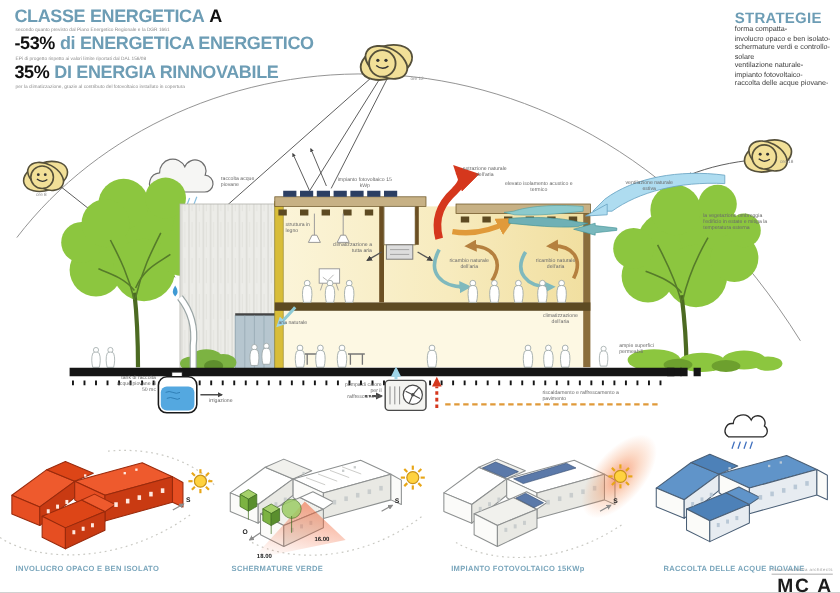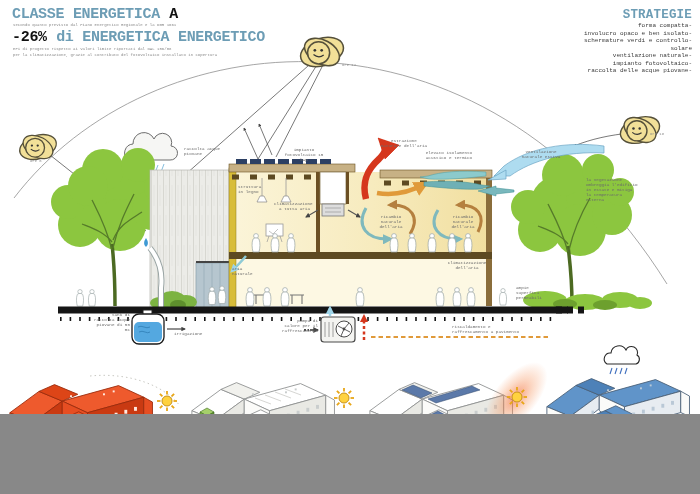--- a/index.html
+++ b/index.html
@@ -1,28 +1,28 @@
 <!DOCTYPE html>
 <html><head>
 <meta charset="utf-8">
 <style>
   html,body{margin:0;padding:0;background:#888;}
-  .page{position:relative;width:700px;height:414px;background:#ffffff;overflow:hidden;
-        font-family:Liberation Mono, monospace;margin:0 auto;}
+  .page{position:relative;width:700px;height:494px;background:#ffffff;overflow:hidden;
+        font-family:Liberation Sans, sans-serif;margin:0 auto;}
   .scene{position:absolute;left:0;top:0;width:700px;height:494px;}
 
   
   .header{position:absolute;left:12px;top:6px;z-index:5;line-height:1.02;}
   .h-row{white-space:nowrap;font-weight:bold;letter-spacing:-0.3px;}
   .h-blue{color:#6d9db5;font-size:15px;}
   .h-black{color:#111;font-size:15px;}
   .h-note{font-size:4px;color:#8a8a8a;font-weight:normal;letter-spacing:0;margin:1px 0 2px 1px;}
 
   
-  .strategies{position:absolute;right:8px;top:8px;z-index:5;text-align:right;}
+  .strategies{position:absolute;right:8px;top:8px;z-index:5;text-align:left;}
   .s-title{color:#6d9db5;font-size:12.5px;font-weight:bold;letter-spacing:0.2px;}
   .s-item{font-size:6px;color:#3b3b3b;line-height:1.25;display:block;}
 
   
   .lbl{position:absolute;font-size:4.3px;color:#6b6b6b;line-height:1.18;z-index:4;}
   .lbl.r{text-align:right;} .lbl.c{text-align:center;}
   .ore{position:absolute;font-size:3.9px;color:#8a8a8a;z-index:4;}
   .tm{position:absolute;font-size:5px;font-weight:bold;color:#222;z-index:4;}
   .cp{position:absolute;font-size:5.6px;font-weight:bold;color:#222;z-index:4;}
 
@@ -47,24 +47,28 @@
 
 <div class="page">
 
   <div class="header">
     <div class="h-row">
       <span class="h-blue">CLASSE ENERGETICA</span>
       <span class="h-black">A</span>
     </div>
     <div class="h-note">secondo quanto previsto dal Piano Energetico Regionale e la DGR 1661</div>
     <div class="h-row">
-      <span class="h-black">-26%</span>
+      <span class="h-black">-53%</span>
       <span class="h-blue">di ENERGETICA ENERGETICO</span>
     </div>
     <div class="h-note">EPi di progetto rispetto ai valori limite riportati dal DAL 156/08</div>
+    <div class="h-row">
+      <span class="h-black">35%</span>
+      <span class="h-blue">DI ENERGIA RINNOVABILE</span>
+    </div>
     <div class="h-note">per la climatizzazione, grazie al contributo del fotovoltaico installato in copertura</div>
   </div>
 
   <div class="strategies">
     <div class="s-title">STRATEGIE</div>
     <span class="s-item">forma compatta-</span>
     <span class="s-item">involucro opaco e ben isolato-</span>
     <span class="s-item">schermature verdi e controllo-</span>
     <span class="s-item">solare</span>
     <span class="s-item">ventilazione naturale-</span>

